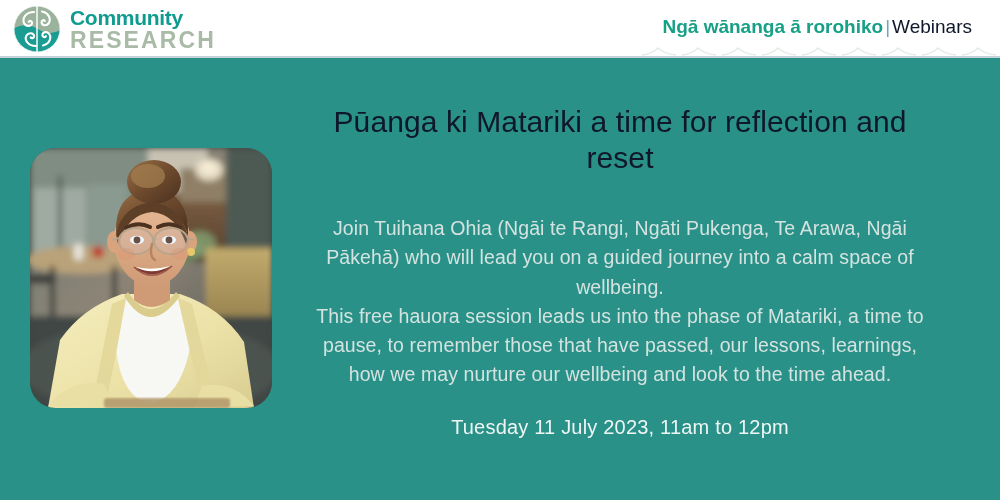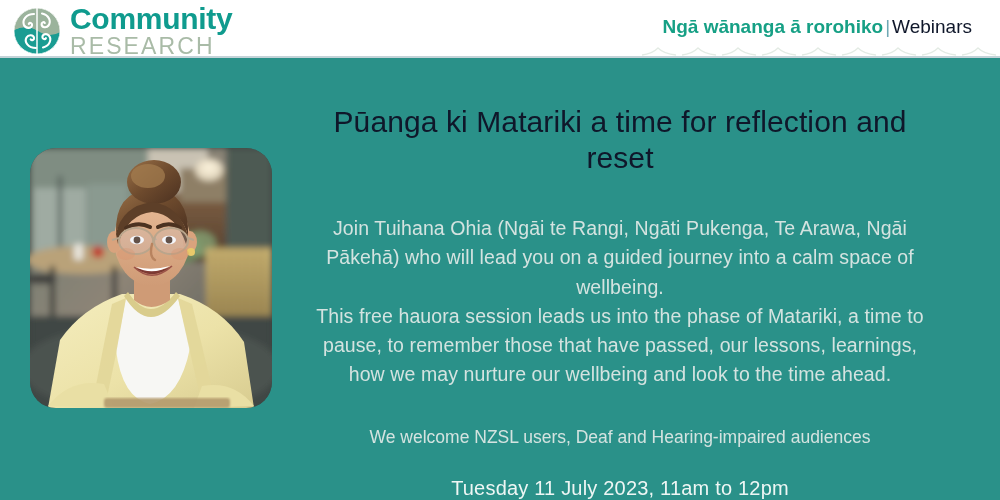--- a/index.html
+++ b/index.html
@@ -69,28 +69,28 @@
     width: 50px;
     height: 50px;
     flex: 0 0 50px;
   }
   .logo-words {
     display: flex;
     flex-direction: column;
     line-height: 1;
   }
   .logo-word-top {
-    font-size: 30px;
+    font-size: 21px;
     font-weight: 700;
     color: #0f9b8e;
     letter-spacing: -0.3px;
   }
   .logo-word-bottom {
     font-size: 23px;
-    font-weight: 400;
+    font-weight: 700;
     color: #a9bba7;
     letter-spacing: 2.1px;
     margin-top: 1px;
   }
 
   
   .header-right {
     position: absolute;
     right: 28px;
     top: 16px;
@@ -149,21 +149,21 @@
   .para {
     font-size: 19.5px;
     font-weight: 300;
     color: #d4e3e0;
     line-height: 1.5;
     margin: 0;
     letter-spacing: 0.1px;
   }
 
   .para-1 { padding: 0 14px; }
-  .para-2 { margin-bottom: 35px; padding: 0 4px; }
+  .para-2 { margin-bottom: 24px; padding: 0 4px; }
 
   .nzsl {
     font-size: 17.5px;
     font-weight: 300;
     color: #d4e3e0;
     line-height: 1.4;
     margin: 0 0 26px 0;
   }
 
   .datetime {
@@ -379,18 +379,17 @@
     </svg>
   </div>
 
   <div class="content">
     <h1 class="title">Pūanga ki Matariki a time for reflection and reset</h1>
 
     <p class="para para-1">Join Tuihana Ohia (Ngāi te Rangi, Ngāti Pukenga, Te Arawa, Ngāi Pākehā) who will lead you on a guided journey into a calm space of wellbeing.</p>
 
     <p class="para para-2">This free hauora session leads us into the phase of Matariki, a time to pause, to remember those that have passed, our lessons, learnings, how we may nurture our wellbeing and look to the time ahead.</p>
 
-    <p class="nzsl">We welcome NZSL users, Deaf and Hearing-impaired audiences</p>
 
     <p class="datetime">Tuesday 11 July 2023, 11am to 12pm</p>
   </div>
 
 </div>
 
 </body></html>

